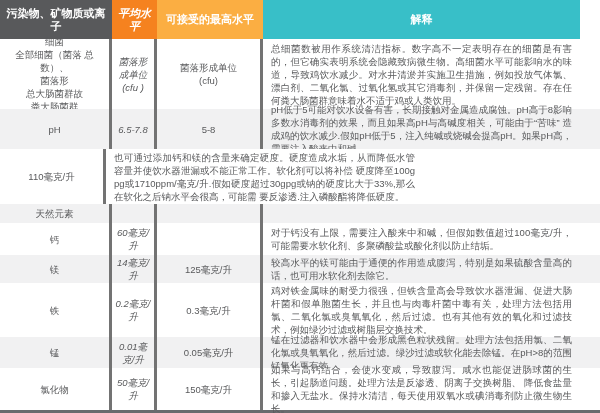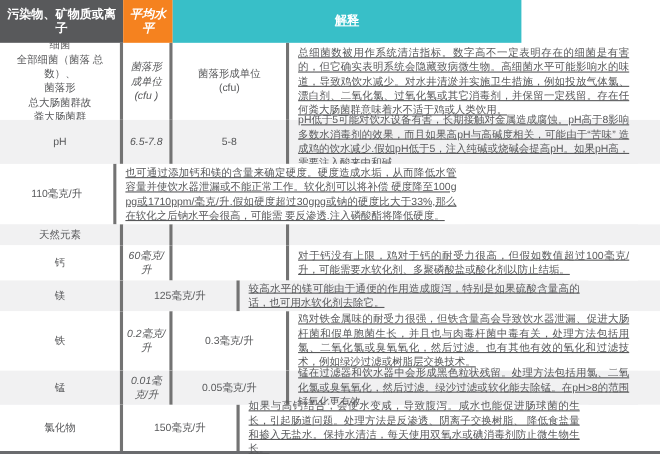--- a/index.html
+++ b/index.html
@@ -15,21 +15,21 @@
     color:#fff;font-weight:bold;font-size:11px;line-height:13px;text-align:center;
     padding:0 6px;
   }
   .h1{background:#58595B;}
   .h2{background:#F5821F;}
   .h3{background:#FBAE42;}
   .h4{background:#38BFC8;}
   .c1{width:112px;}
   .c2{width:45px;font-style:italic;}
   .c3{width:106px;}
-  .c4{width:317px;text-decoration:underline;}
+  .c4{width:317px;}
   
   .row{display:flex;background:#fff;}
   .row.alt{background:#F1F1F2;}
   .cell{
     box-sizing:border-box;border-right:3px solid #737373;background:inherit;
     display:flex;align-items:center;justify-content:center;
     font-size:9.5px;line-height:13px;color:#58595B;text-align:center;
     white-space:pre-line;word-break:break-all;padding:2px 3px;
   }
   .cell.c4{border-right:none;}
@@ -43,20 +43,21 @@
   .bottom-border{height:3px;background:#6A6B6E;}
 </style>
 </head>
 <body>
 
 <div id="app">
 
   <div class="hrow">
     <div class="hcell h1 c1">污染物、矿物质或离子</div>
     <div class="hcell h2 c2">平均水平</div>
+    <div class="hcell h3 c3">可接受的最高水平</div>
     <div class="hcell h4 c4">解释</div>
   </div>
 
   <div class="row r1">
     <div class="cell c1">细菌
 全部细菌（菌落 总数）、
 菌落形
 总大肠菌群故
 粪大肠菌群</div>
     <div class="cell c2">菌落形成单位
@@ -82,44 +83,46 @@
     <div class="cell c1">天然元素</div>
     <div class="cell c2"></div>
     <div class="cell c3"></div>
     <div class="cell c4 exp"></div>
   </div>
 
   <div class="row r5">
     <div class="cell c1">钙</div>
     <div class="cell c2">60毫克/升</div>
     <div class="cell c3"></div>
-    <div class="cell c4 exp">对于钙没有上限，鸡对于钙的耐受力很高，但假如数值超过100毫克/升，可能需要水软化剂、多聚磷酸盐或酸化剂以防止结垢。</div>
+    <div class="cell c4 exp">对于钙没有上限，需要注入酸来中和碱，但假如数值超过100毫克/升，可能需要水软化剂、多聚磷酸盐或酸化剂以防止结垢。</div>
   </div>
 
   <div class="row r6 alt">
     <div class="cell c1">镁</div>
+    <div class="cell c2">14毫克/升</div>
     <div class="cell c3">125毫克/升</div>
     <div class="cell c4 exp">较高水平的镁可能由于通便的作用造成腹泻，特别是如果硫酸含量高的话，也可用水软化剂去除它。</div>
   </div>
 
   <div class="row r7">
     <div class="cell c1">铁</div>
     <div class="cell c2">0.2毫克/升</div>
     <div class="cell c3">0.3毫克/升</div>
     <div class="cell c4 exp">鸡对铁金属味的耐受力很强，但铁含量高会导致饮水器泄漏、促进大肠杆菌和假单胞菌生长，并且也与肉毒杆菌中毒有关，处理方法包括用氯、二氧化氯或臭氧氧化，然后过滤。也有其他有效的氧化和过滤技术，例如绿沙过滤或树脂层交换技术。</div>
   </div>
 
   <div class="row r8 alt">
     <div class="cell c1">锰</div>
     <div class="cell c2">0.01毫克/升</div>
     <div class="cell c3">0.05毫克/升</div>
     <div class="cell c4 exp">锰在过滤器和饮水器中会形成黑色粒状残留。处理方法包括用氯、二氧化氯或臭氧氧化，然后过滤。绿沙过滤或软化能去除锰。在pH&gt;8的范围锰氧化更有效。</div>
   </div>
 
   <div class="row r9">
     <div class="cell c1">氯化物</div>
+    <div class="cell c2">50毫克/升</div>
     <div class="cell c3">150毫克/升</div>
     <div class="cell c4 exp">如果与高钙结合，会使水变咸，导致腹泻。咸水也能促进肠球菌的生长，引起肠道问题。处理方法是反渗透、阴离子交换树脂、 降低食盐量和掺入无盐水。保持水清洁，每天使用双氧水或碘消毒剂防止微生物生长。</div>
   </div>
 
   <div class="bottom-border"></div>
 
 </div>
 
 </body></html>

